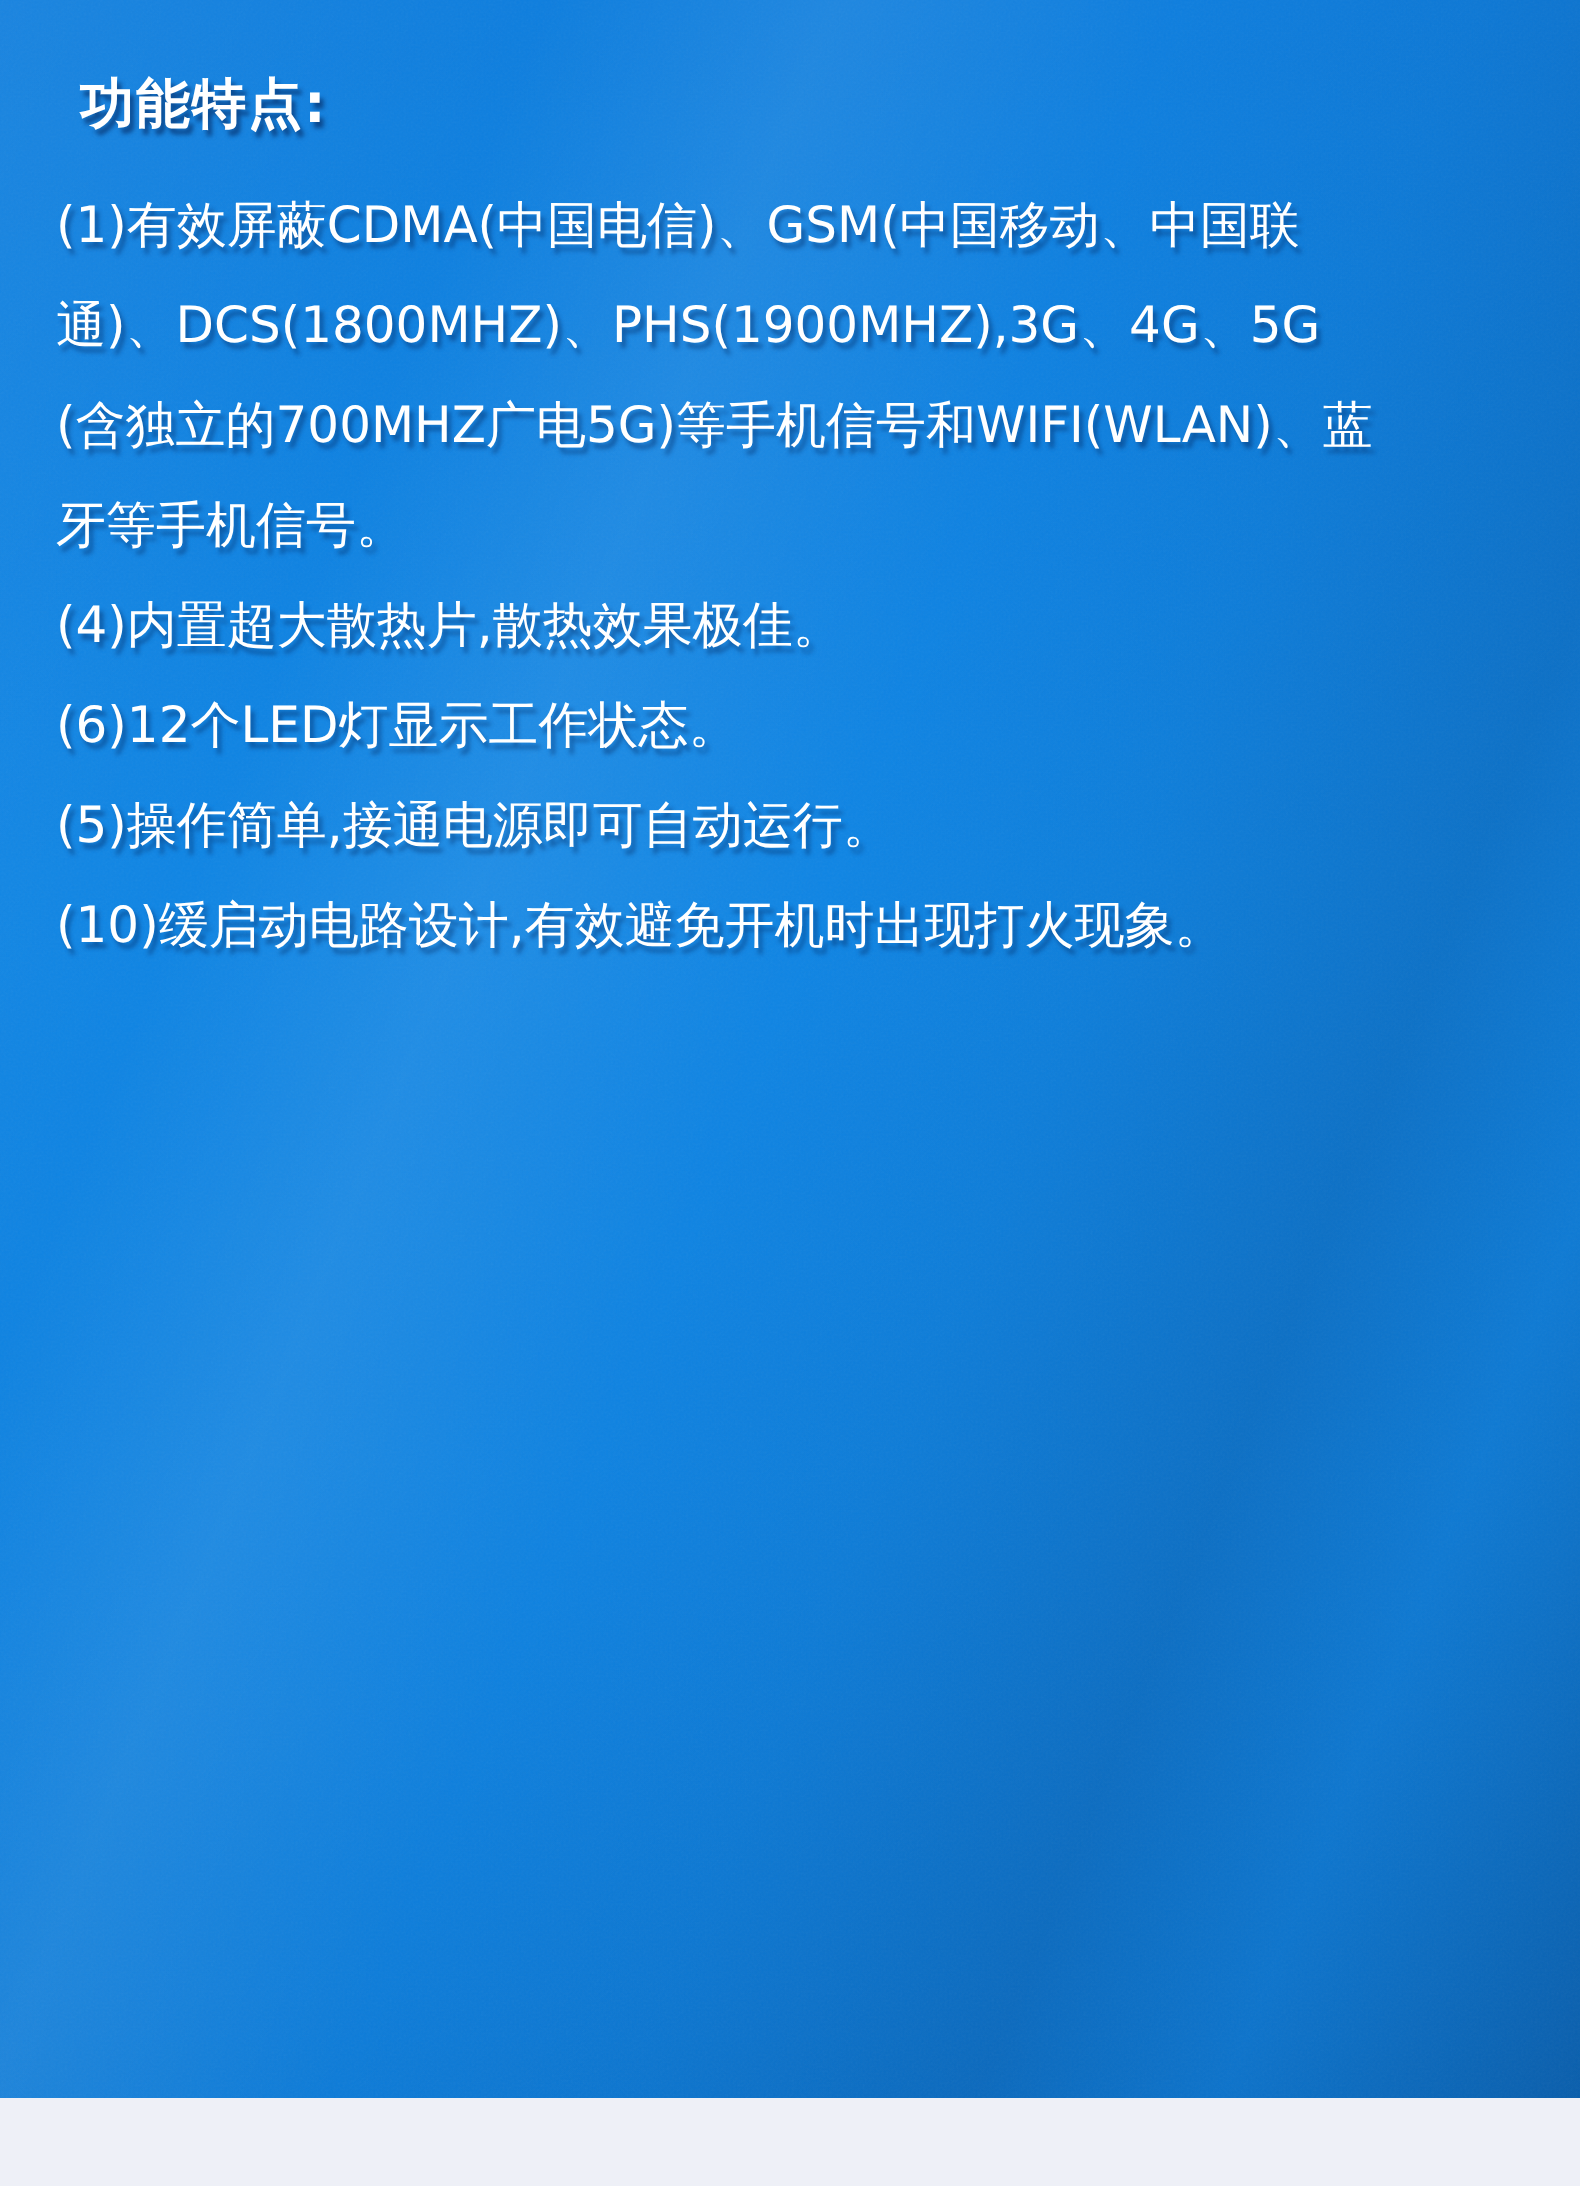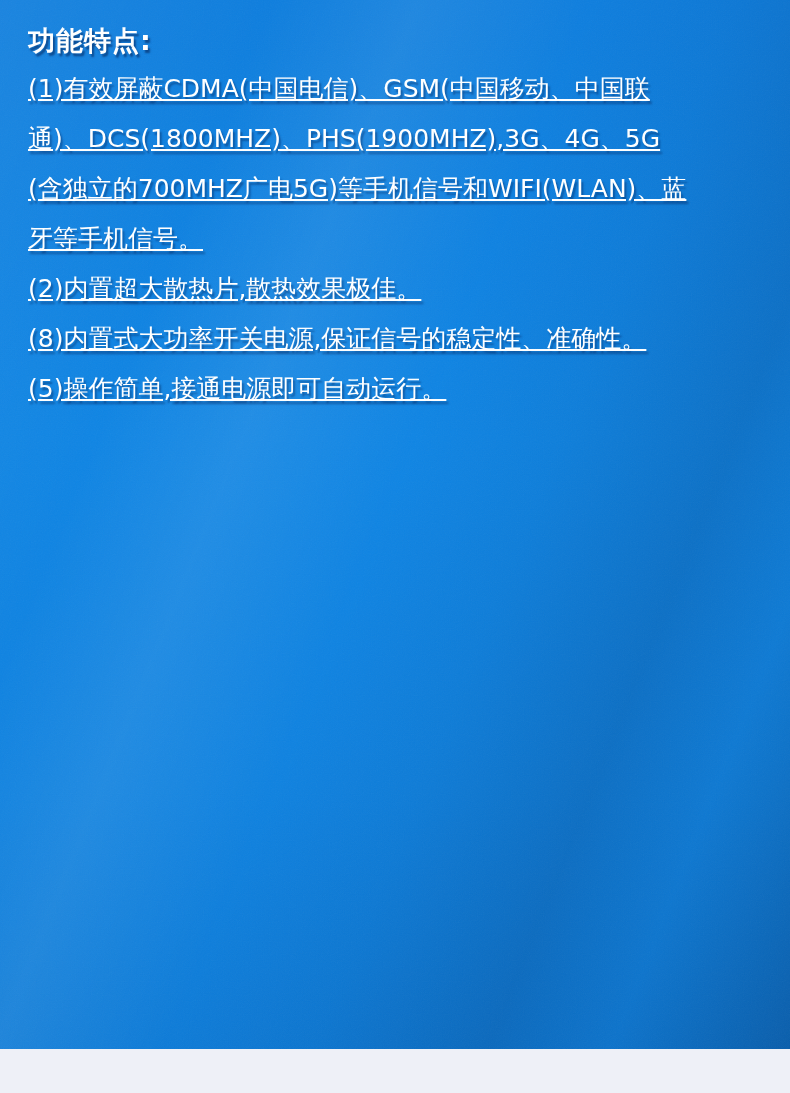--- a/index.html
+++ b/index.html
@@ -33,32 +33,31 @@
     position: absolute;
     top: 0; left: 0;
     width: 734px;
     padding: 18px 28px 0 28px;
     color: #ffffff;
   }
   .title {
     font-size: 27px;
     font-weight: 700;
     line-height: 46px;
-    margin: 0;
+    margin: 12px;
     letter-spacing: 1px;
     text-shadow: 2px 3px 2px rgba(3,35,90,0.60);
   }
   .feature {
     font-size: 25px;
     font-weight: 500;
     line-height: 50px;
     margin: 0;
     white-space: pre-line;
     text-shadow: 2px 3px 2px rgba(3,35,90,0.45);
-    text-decoration: underline;
   }
   .footer-band {
     position: absolute;
     left: 0; bottom: 0;
     width: 790px; height: 44px;
     background: #eef0f7;
   }
 </style>
 </head>
 <body>
@@ -71,19 +70,20 @@
     </filter>
     <rect width="100%" height="100%" filter="url(#noiseF)"></rect>
   </svg>
 
   <div class="content">
     <h1 class="title">功能特点:</h1>
     <p class="feature">(1)有效屏蔽CDMA(中国电信)、GSM(中国移动、中国联
 通)、DCS(1800MHZ)、PHS(1900MHZ),3G、4G、5G
 (含独立的700MHZ广电5G)等手机信号和WIFI(WLAN)、蓝
 牙等手机信号。</p>
-    <p class="feature">(2)内置超大散热片,散热效果极佳。</p>
-    <p class="feature">(8)内置式大功率开关电源,保证信号的稳定性、准确性。</p>
+    <p class="feature">(4)内置超大散热片,散热效果极佳。</p>
+    <p class="feature">(6)12个LED灯显示工作状态。</p>
     <p class="feature">(5)操作简单,接通电源即可自动运行。</p>
+    <p class="feature">(10)缓启动电路设计,有效避免开机时出现打火现象。</p>
   </div>
 
   <div class="footer-band"></div>
 </div>
 
 </body></html>

